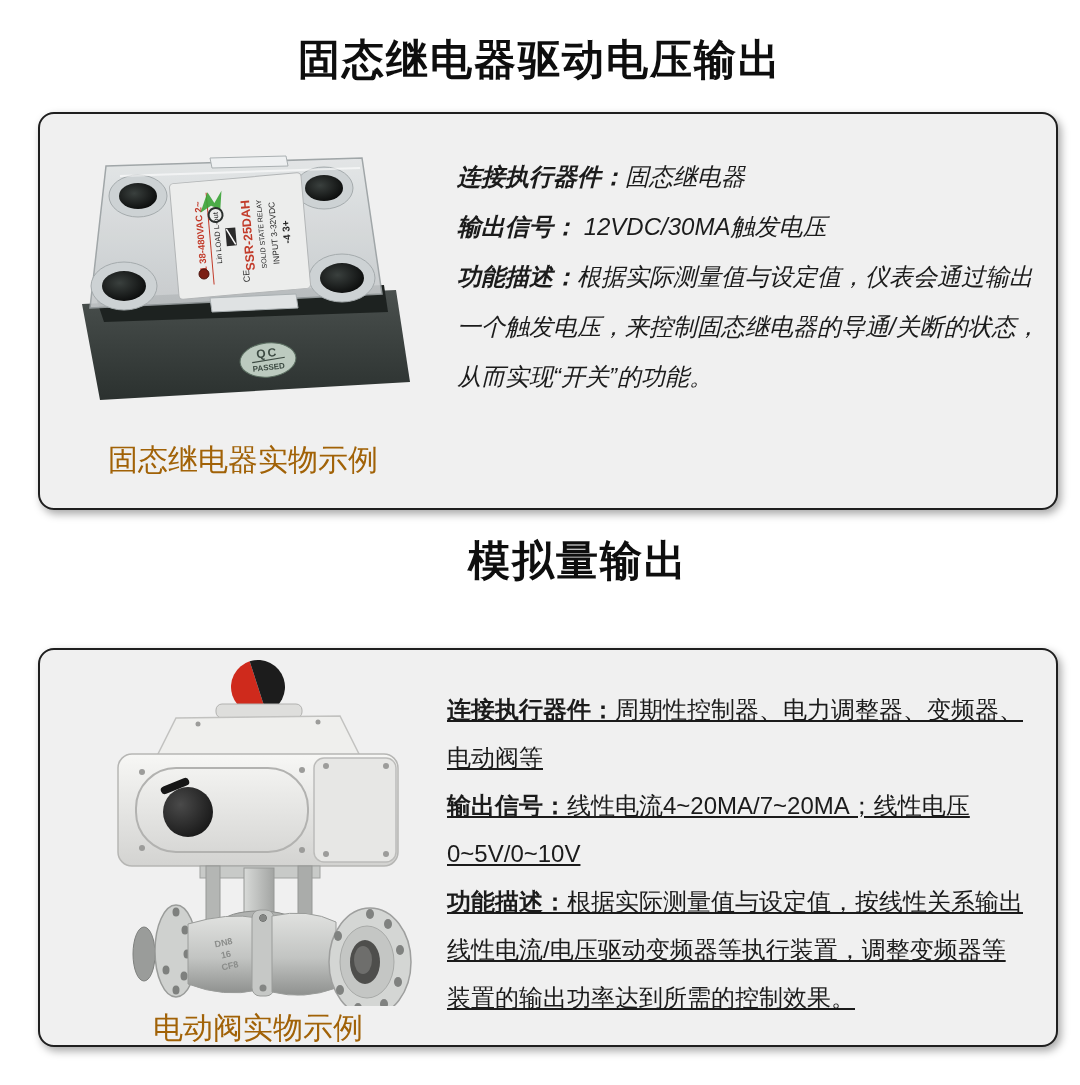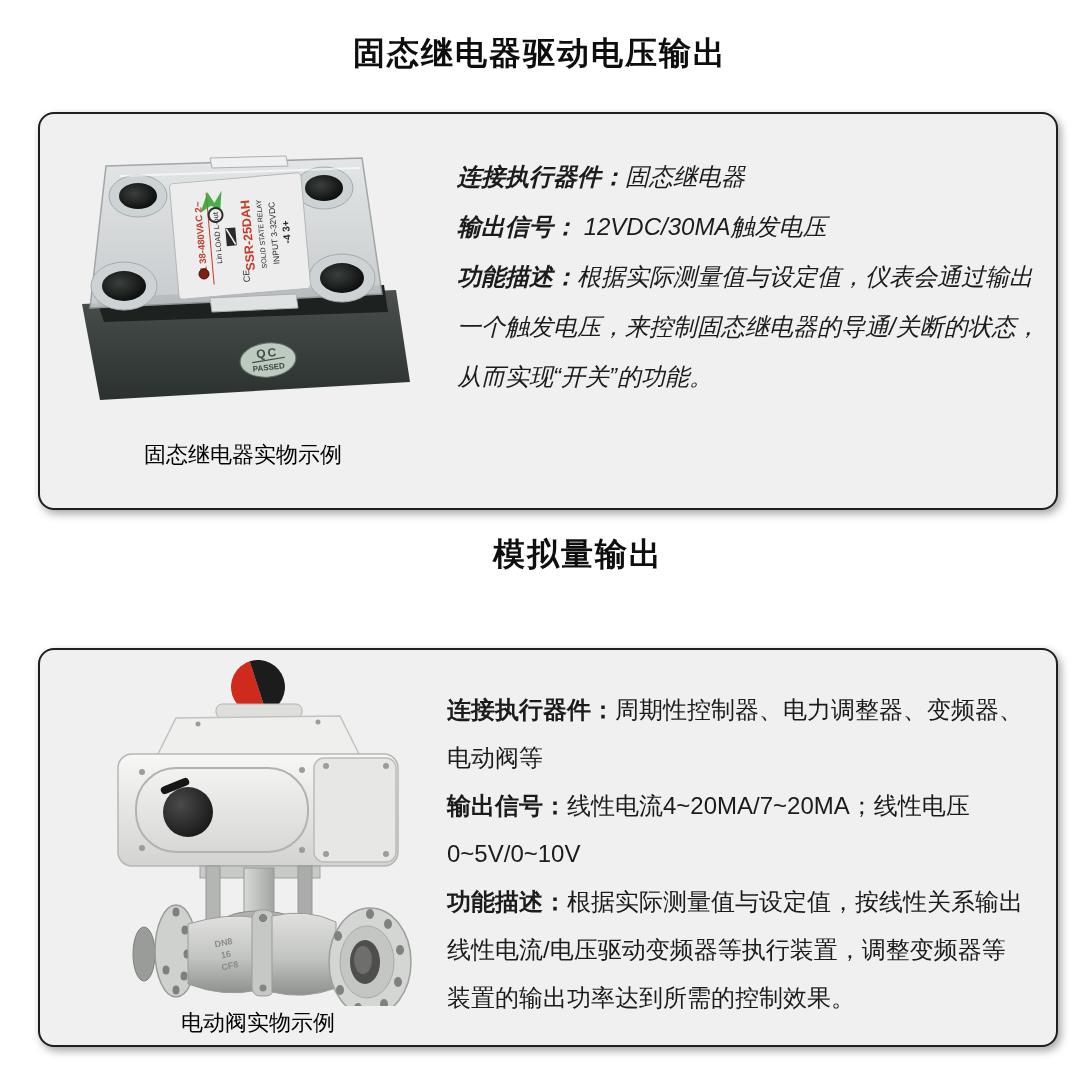--- a/index.html
+++ b/index.html
@@ -1,29 +1,29 @@
 <!DOCTYPE html>
 <html><head>
 <meta charset="utf-8">
 <style>
   html,body{margin:0;padding:0;background:#ffffff;}
   body{font-family:"Liberation Sans","DejaVu Sans",sans-serif;color:#1b1b1b;}
   .page{position:relative;width:1080px;height:1085px;background:#ffffff;overflow:hidden;}
   .sec-title{position:absolute;left:0;width:1080px;text-align:center;
-    font-size:32px;font-weight:600;letter-spacing:2px;color:#0e0e0e;}
+    font-size:42px;font-weight:600;letter-spacing:2px;color:#0e0e0e;}
   .card{position:absolute;left:38px;width:1016px;background:#f0f0f0;
     border:2px solid #1f1f1f;border-radius:16px;
     box-shadow:3px 4px 8px rgba(0,0,0,0.35);}
   .photo{position:absolute;}
-  .caption{position:absolute;text-align:center;font-size:22px;color:#000000;}
+  .caption{position:absolute;text-align:center;font-size:30px;color:#a16207;}
   .details{position:absolute;font-size:24px;color:#1b1b1b;}
   .details .line{white-space:nowrap;}
   .details .lbl{font-weight:700;}
   .d1 .line{line-height:50px;height:50px;font-style:italic;}
-  .d2 .line{line-height:48px;height:48px;}
+  .d2 .line{line-height:48px;height:48px;text-decoration:underline;}
   svg{display:block;}
 </style>
 </head>
 <body>
 
 <div class="page">
 
   <div class="sec-title" style="top:32px;">固态继电器驱动电压输出</div>
 
   <div class="card" style="top:112px;height:394px;">

